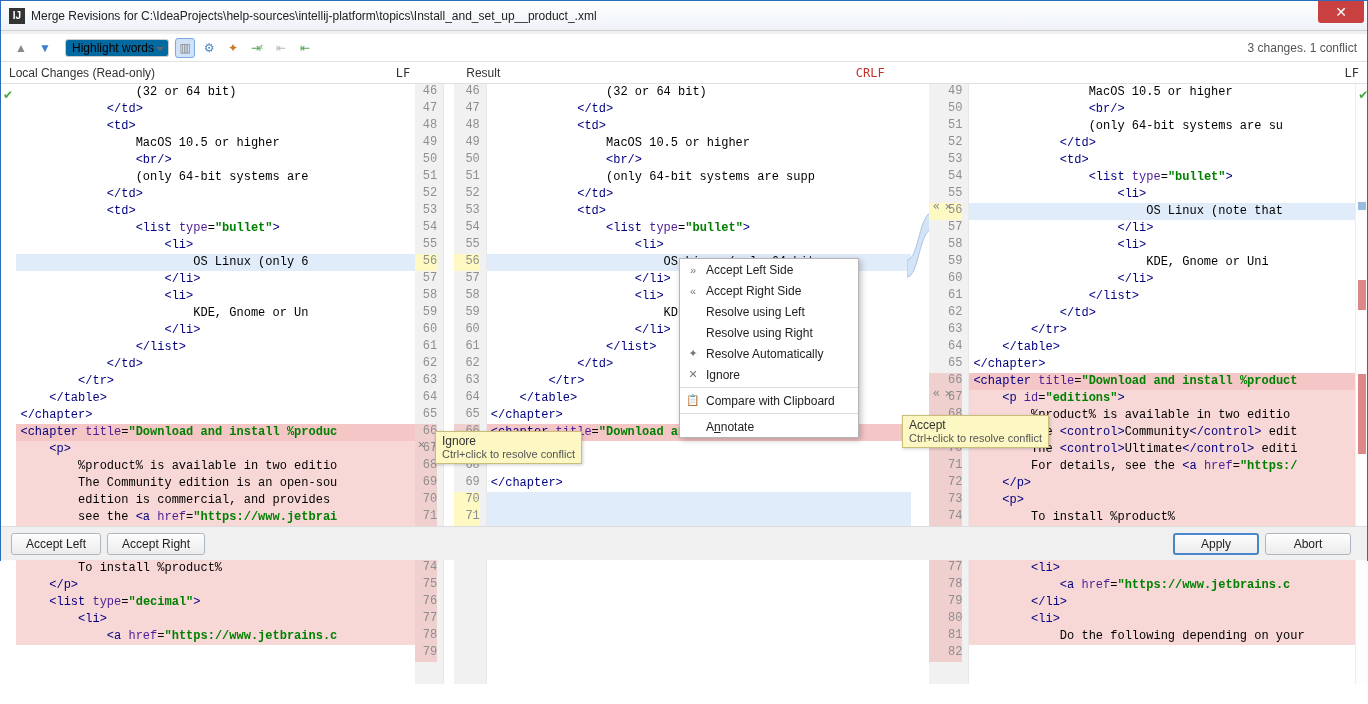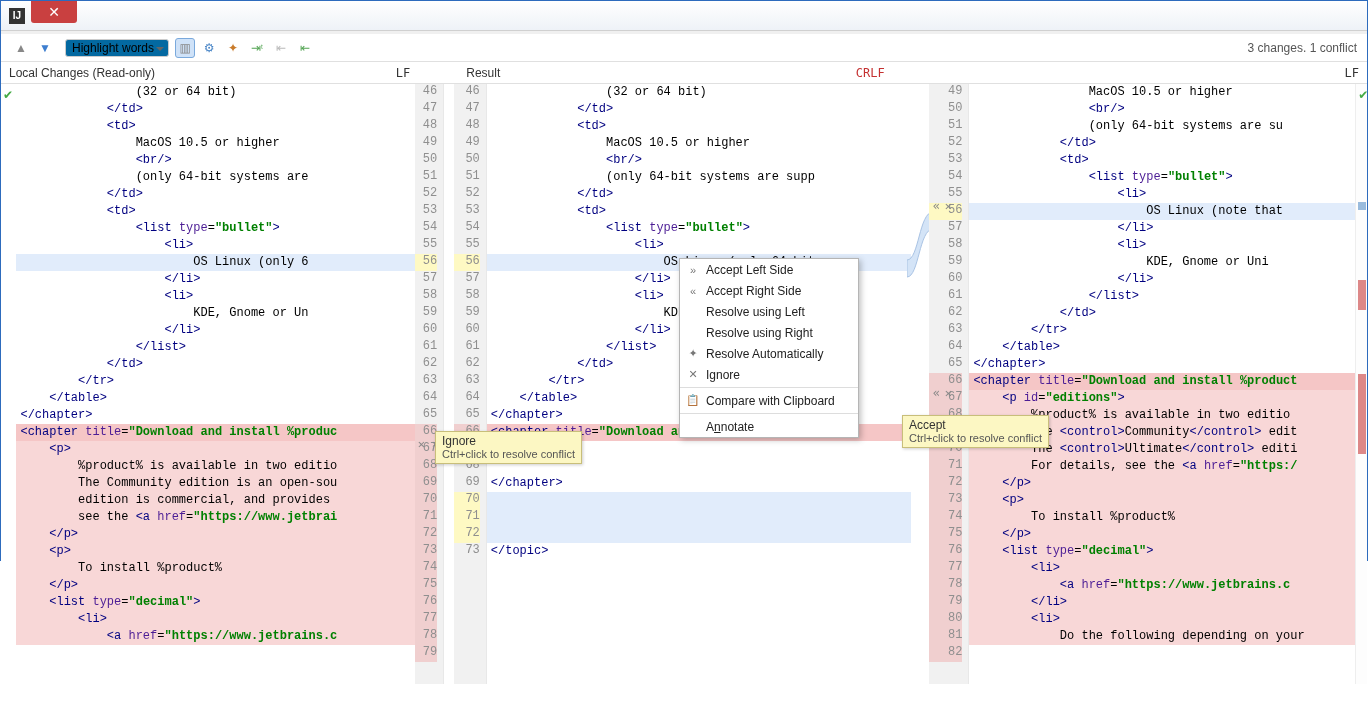--- a/index.html
+++ b/index.html
@@ -58,20 +58,21 @@
 .chev { font-family: monospace; font-size: 12px; }
 .connector svg { position:absolute; top:0; left:-4px; }
 .underline { text-decoration: underline; }
 </style>
 </head>
 <body>
 
 <div class="window">
   <div class="titlebar">
     <div class="icon">IJ</div>
+    <div class="title">Merge Revisions for C:\IdeaProjects\help-sources\intellij-platform\topics\Install_and_set_up__product_.xml</div>
     <div class="close">✕</div>
   </div>
 
   <div class="toolbar">
     <div class="tb-btn">▲</div>
     <div class="tb-btn blue">▼</div>
     <div class="tb-dropdown">Highlight words</div>
     <div class="tb-btn active">▥</div>
     <div class="tb-btn tb-gear">⚙</div>
     <div class="tb-btn" style="color:#c97b2a;">✦</div>
@@ -277,13 +278,20 @@
 
   <div class="tooltip" style="left:434px;top:430px;">
     <div style="font-weight:normal;">Ignore</div>
     <div class="sub">Ctrl+click to resolve conflict</div>
   </div>
   <div class="tooltip" style="left:901px;top:414px;">
     <div>Accept</div>
     <div class="sub">Ctrl+click to resolve conflict</div>
   </div>
 
+  <div class="footer">
+    <div class="btn">Accept Left</div>
+    <div class="btn">Accept Right</div>
+    <div class="spacer"></div>
+    <div class="btn focus">Apply</div>
+    <div class="btn">Abort</div>
+  </div>
 </div>
 
 </body></html>

